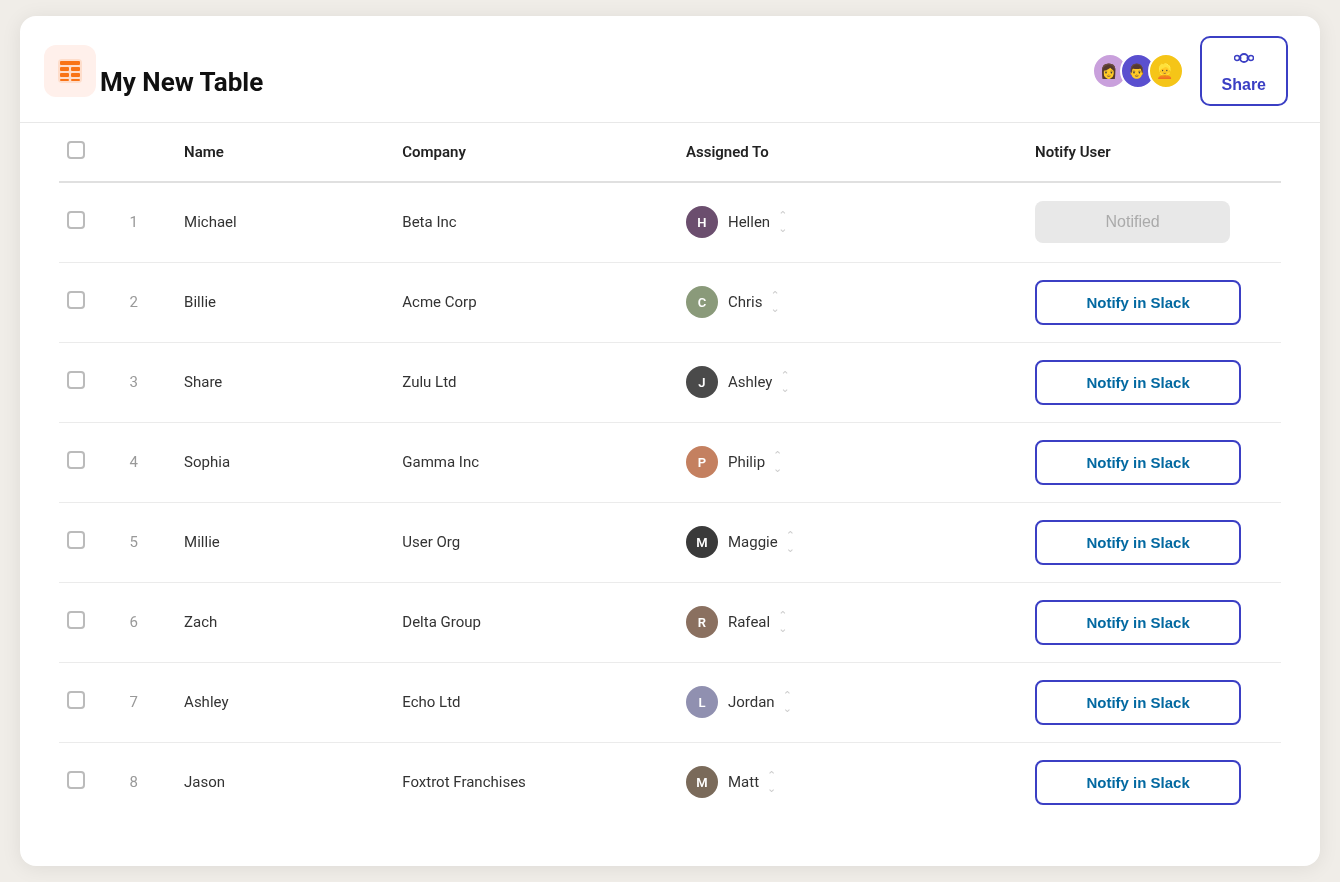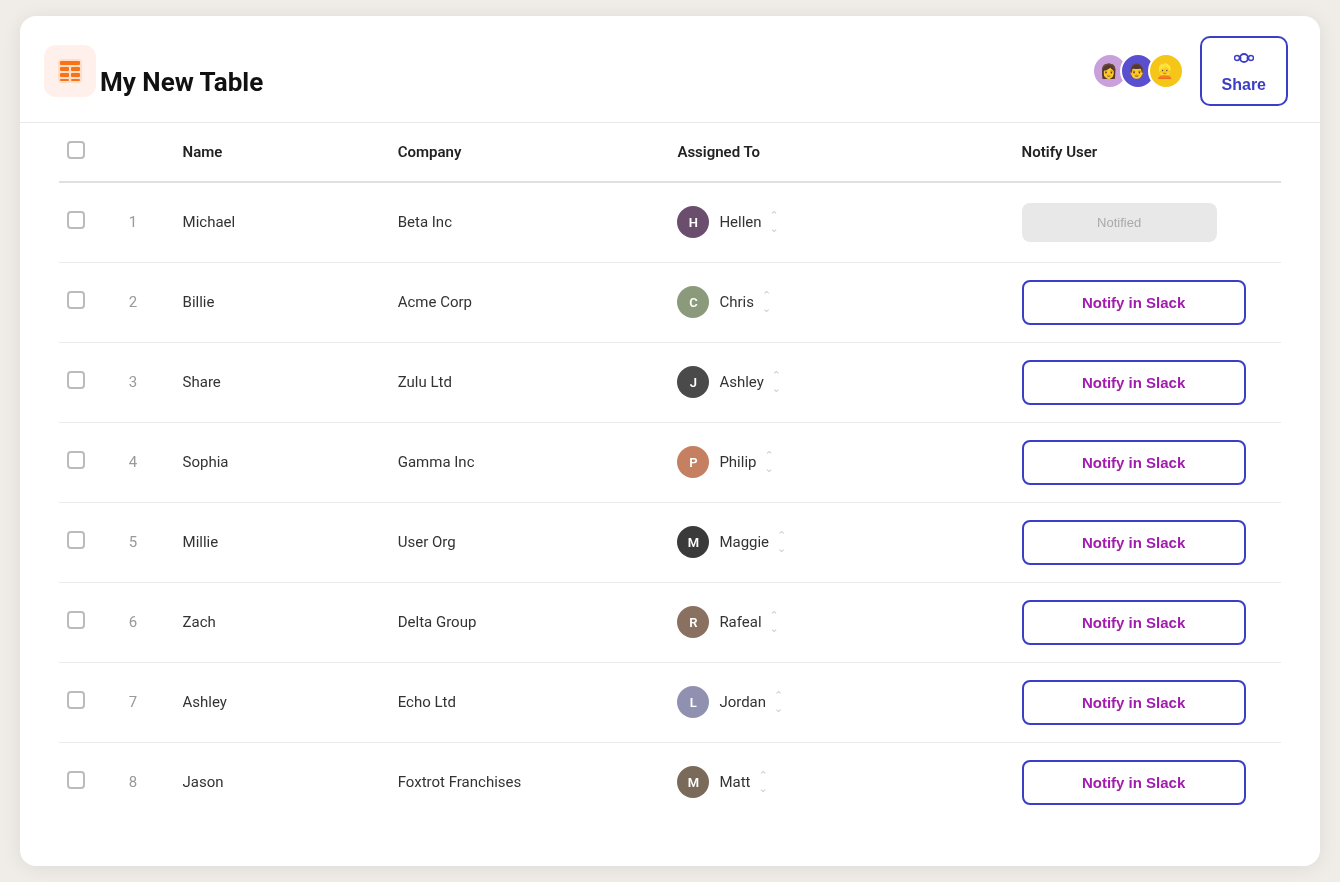--- a/index.html
+++ b/index.html
@@ -214,35 +214,35 @@
       display: flex;
       align-items: center;
       width: 100%;
     }
 
     .notify-btn {
       border: 2px solid #3b3fc4;
       border-radius: 8px;
       padding: 12px 20px;
       background: #fff;
-      color: #a21caf;
+      color: #0369a1;
       font-size: 15px;
       font-weight: 700;
       cursor: pointer;
       white-space: nowrap;
-      width: 224px;
+      width: 206px;
     }
 
     .notified-btn {
       border: none;
       border-radius: 8px;
       padding: 12px 20px;
       background: #e8e8e8;
       color: #aaa;
-      font-size: 13px;
+      font-size: 16px;
       font-weight: 500;
       cursor: default;
       white-space: nowrap;
       width: 195px;
     }
 
     
     .av-hellen { background: #6b4e6e; }
     .av-chris { background: #8a9a7a; }
     .av-jordan { background: #4a4a4a; }

